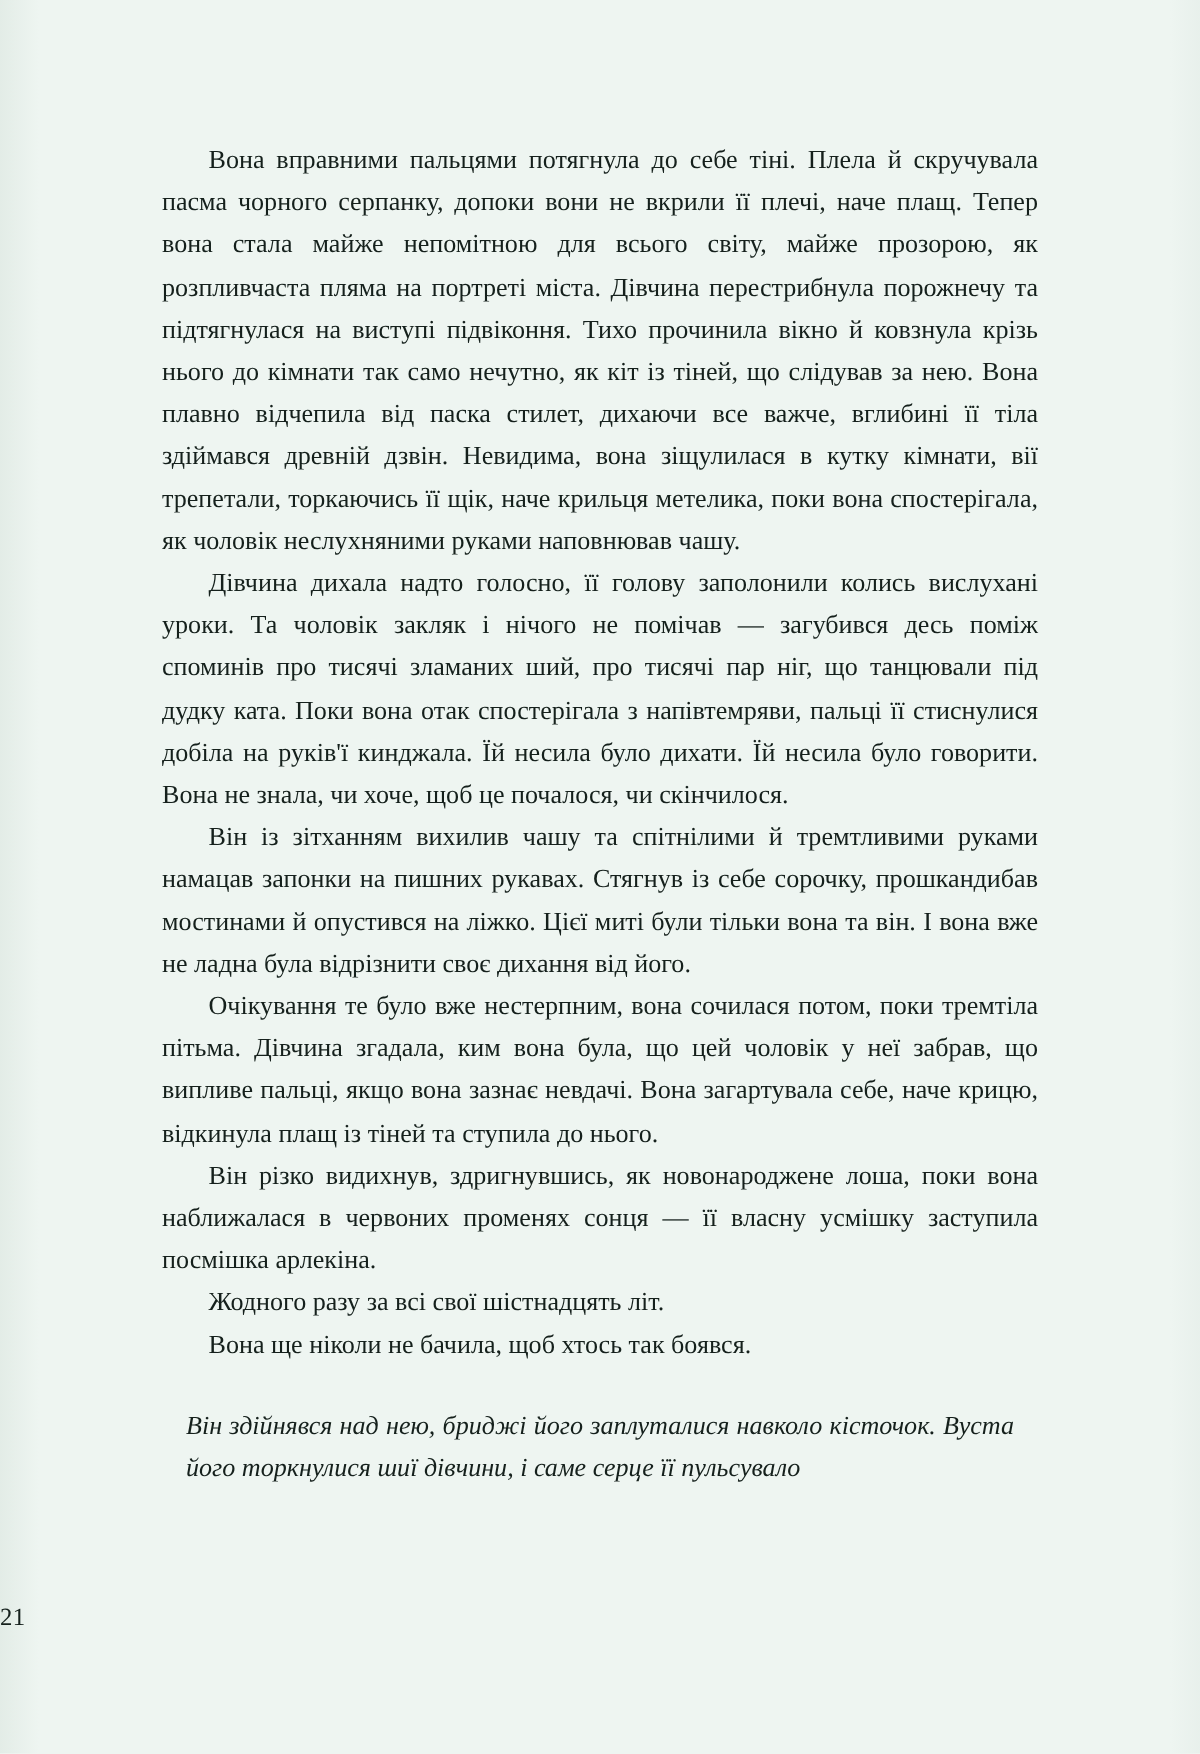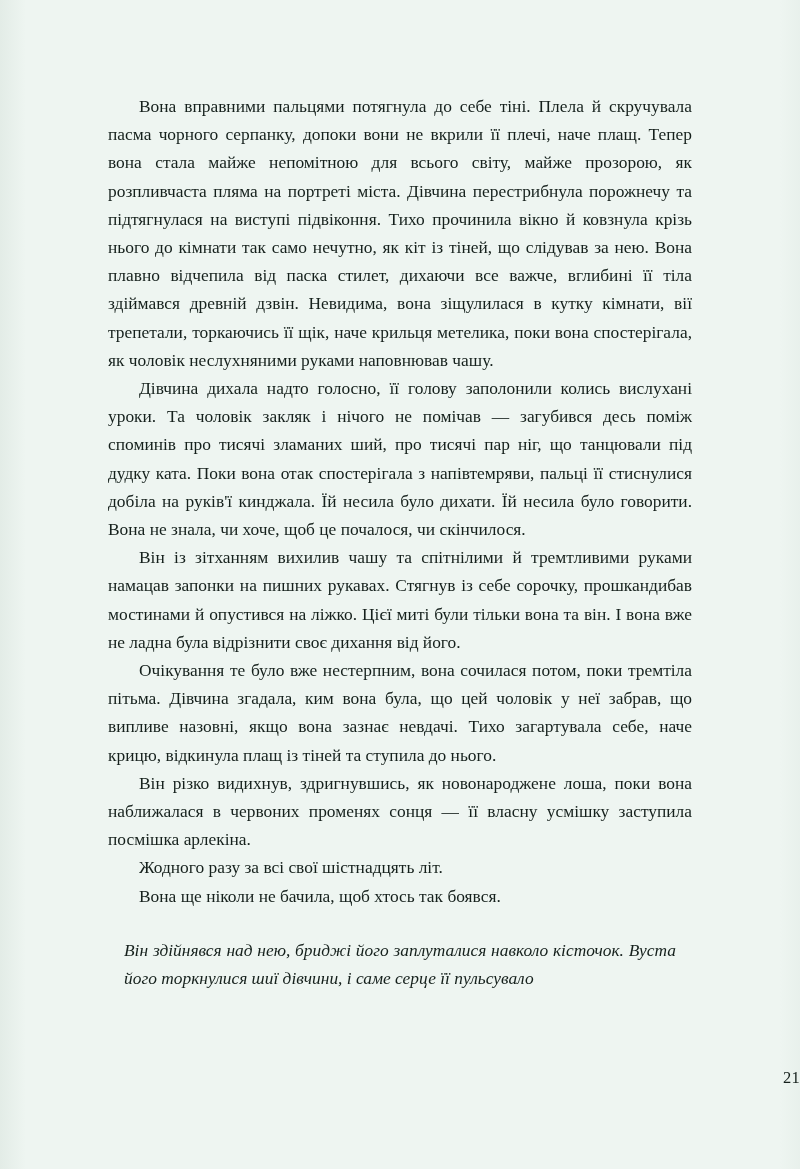--- a/index.html
+++ b/index.html
@@ -47,21 +47,21 @@
     color: #15201c;
     font-style: italic;
     text-align: justify;
     text-indent: 0;
   }
   .folio {
     position: absolute;
     left: 0;
     right: 0;
     top: 1068px;
-    text-align: right;
+    text-align: left;
     font-size: 16.5px;
     color: #15201c;
     letter-spacing: 0.3px;
   }
   .page-edge-left {
     position: absolute;
     left: 0;
     top: 0;
     width: 26px;
     height: 1169px;
@@ -83,21 +83,21 @@
 
 <div class="page">
 
   <div class="page-edge-left"></div>
   <div class="page-edge-right"></div>
 
   <div class="text-column">
     <p class="para">Вона вправними пальцями потягнула до себе тіні. Плела й скручувала пасма чорного серпанку, допоки вони не вкрили її плечі, наче плащ. Тепер вона стала майже непомітною для всього світу, майже прозорою, як розпливчаста пляма на портреті міста. Дівчина перестрибнула порожнечу та підтягнулася на виступі підвіконня. Тихо прочинила вікно й ковзнула крізь нього до кімнати так само нечутно, як кіт із тіней, що слідував за нею. Вона плавно відчепила від паска стилет, дихаючи все важче, вглибині її тіла здіймався древній дзвін. Невидима, вона зіщулилася в кутку кімнати, вії трепетали, торкаючись її щік, наче крильця метелика, поки вона спостерігала, як чоловік неслухняними руками наповнював чашу.</p>
     <p class="para">Дівчина дихала надто голосно, її голову заполонили колись вислухані уроки. Та чоловік закляк і нічого не помічав — загубився десь поміж споминів про тисячі зламаних ший, про тисячі пар ніг, що танцювали під дудку ката. Поки вона отак спостерігала з напівтемряви, пальці її стиснулися добіла на руків'ї кинджала. Їй несила було дихати. Їй несила було говорити. Вона не знала, чи хоче, щоб це почалося, чи скінчилося.</p>
     <p class="para">Він із зітханням вихилив чашу та спітнілими й тремтливими руками намацав запонки на пишних рукавах. Стягнув із себе сорочку, прошкандибав мостинами й опустився на ліжко. Цієї миті були тільки вона та він. І вона вже не ладна була відрізнити своє дихання від його.</p>
-    <p class="para">Очікування те було вже нестерпним, вона сочилася потом, поки тремтіла пітьма. Дівчина згадала, ким вона була, що цей чоловік у неї забрав, що випливе назовні, якщо вона зазнає невдачі. Тихо загартувала себе, наче крицю, відкинула плащ із тіней та ступила до нього.</p>
+    <p class="para">Очікування те було вже нестерпним, вона сочилася потом, поки тремтіла пітьма. Дівчина згадала, ким вона була, що цей чоловік у неї забрав, що випливе пальці, якщо вона зазнає невдачі. Вона загартувала себе, наче крицю, відкинула плащ із тіней та ступила до нього.</p>
     <p class="para">Він різко видихнув, здригнувшись, як новонароджене лоша, поки вона наближалася в червоних променях сонця — її власну усмішку заступила посмішка арлекіна.</p>
     <p class="para">Жодного разу за всі свої шістнадцять літ.</p>
     <p class="para">Вона ще ніколи не бачила, щоб хтось так боявся.</p>
     <p class="italic-block">Він здійнявся над нею, бриджі його заплуталися навколо кісточок. Вуста його торкнулися шиї дівчини, і саме серце її пульсувало</p>
   </div>
 
   <div class="folio">21</div>
 
 </div>
 

